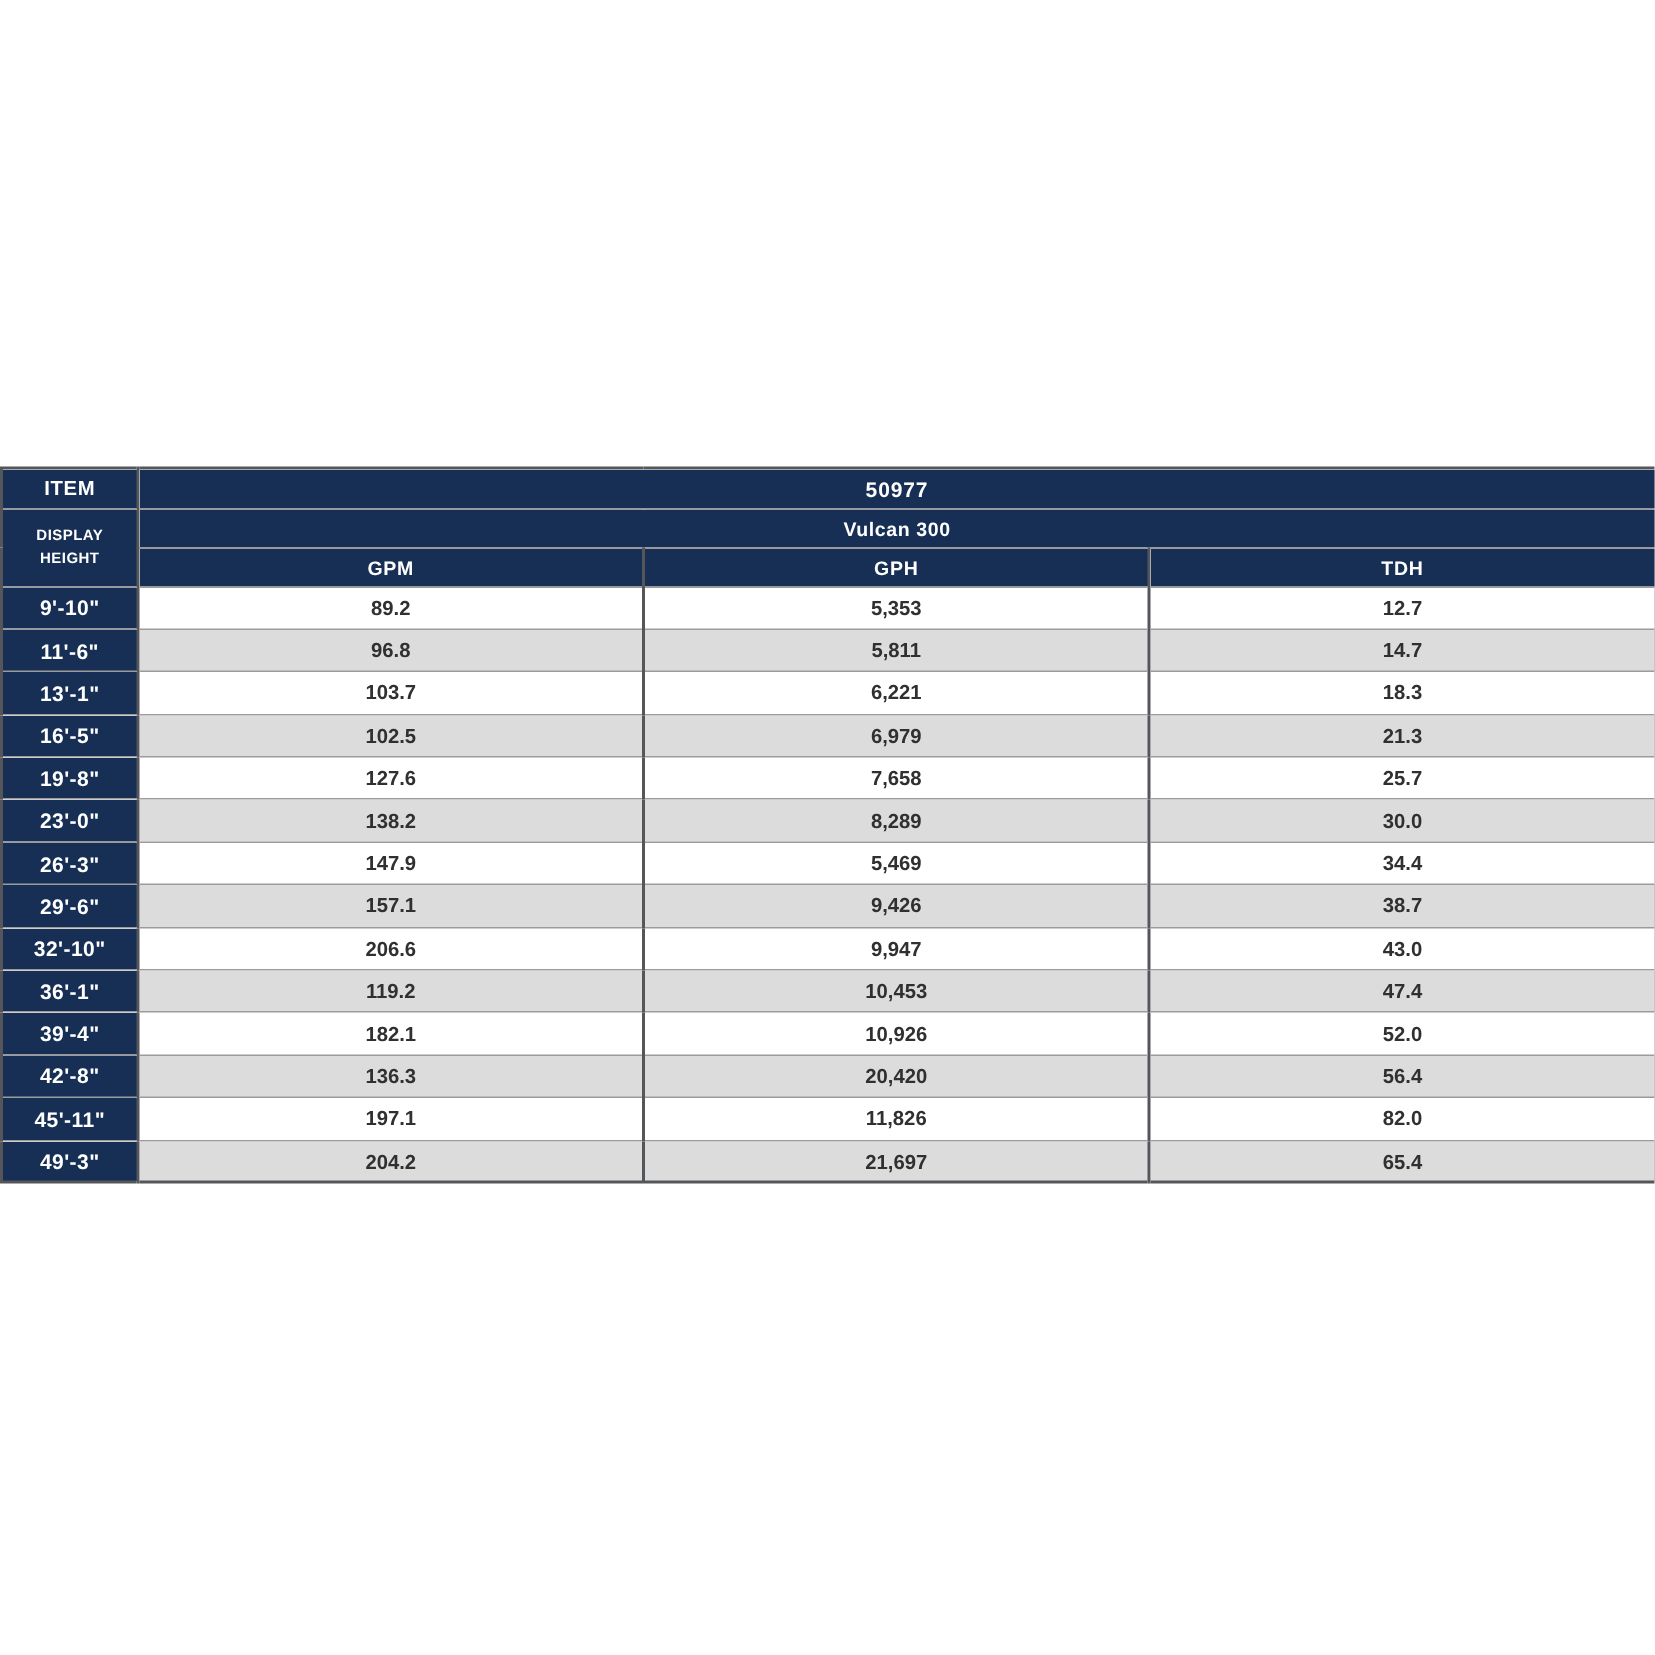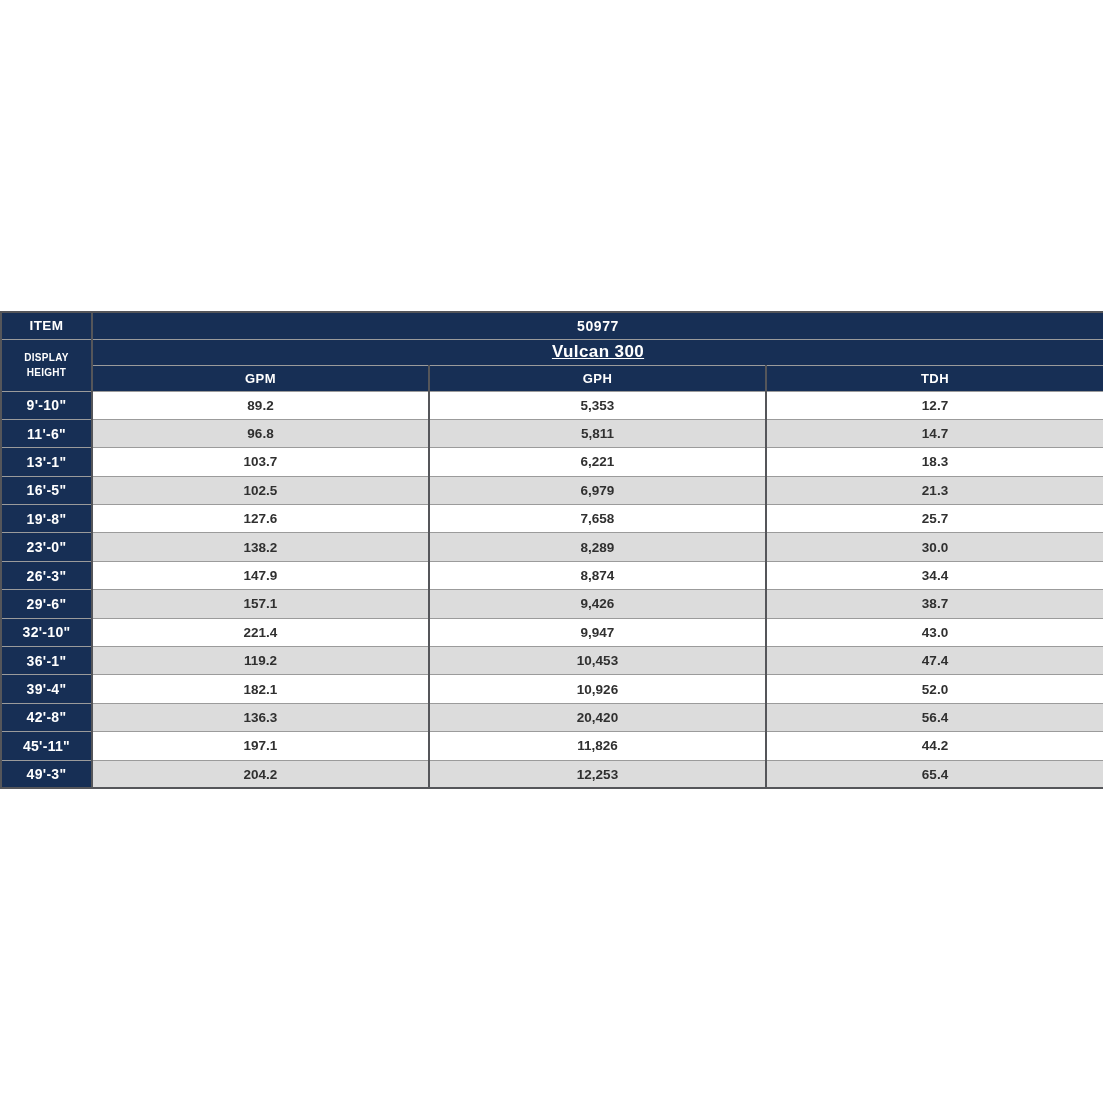--- a/index.html
+++ b/index.html
@@ -37,21 +37,21 @@
     vertical-align:middle;
     padding:0 6px;
     overflow:hidden;
   }
   .navy{
     background:var(--navy);
     color:var(--header-text);
     font-weight:bold;
   }
   .banner{font-size:14px;letter-spacing:0.6px;height:27px;}
-  .model{font-size:17px;letter-spacing:0.4px;height:26px;text-decoration:underline;}
+  .model{font-size:13px;letter-spacing:0.4px;height:26px;}
   .colhead{font-size:13px;letter-spacing:0.5px;height:26px;}
   .side-item{font-size:13.5px;letter-spacing:0.4px;}
   .side-height{font-size:10px;letter-spacing:0.3px;line-height:1.55;padding:0 10px;}
   tbody th.rowlabel{font-size:14px;letter-spacing:0.3px;}
   tbody tr{height:28.4px;}
   tbody td{
     font-size:13.5px;
     color:var(--cell-text);
     background:var(--row-white);
     font-weight:bold;
@@ -116,32 +116,32 @@
       </tr>
       <tr class="alt">
         <th class="navy rowlabel">23'-0"</th>
         <td>138.2</td>
         <td>8,289</td>
         <td>30.0</td>
       </tr>
       <tr>
         <th class="navy rowlabel">26'-3"</th>
         <td>147.9</td>
-        <td>8,874</td>
+        <td>5,469</td>
         <td>34.4</td>
       </tr>
       <tr class="alt">
         <th class="navy rowlabel">29'-6"</th>
         <td>157.1</td>
         <td>9,426</td>
         <td>38.7</td>
       </tr>
       <tr>
         <th class="navy rowlabel">32'-10"</th>
-        <td>221.4</td>
+        <td>206.6</td>
         <td>9,947</td>
         <td>43.0</td>
       </tr>
       <tr class="alt">
         <th class="navy rowlabel">36'-1"</th>
         <td>119.2</td>
         <td>10,453</td>
         <td>47.4</td>
       </tr>
       <tr>
@@ -153,22 +153,22 @@
       <tr class="alt">
         <th class="navy rowlabel">42'-8"</th>
         <td>136.3</td>
         <td>20,420</td>
         <td>56.4</td>
       </tr>
       <tr>
         <th class="navy rowlabel">45'-11"</th>
         <td>197.1</td>
         <td>11,826</td>
-        <td>44.2</td>
+        <td>82.0</td>
       </tr>
       <tr class="alt">
         <th class="navy rowlabel">49'-3"</th>
         <td>204.2</td>
-        <td>12,253</td>
+        <td>21,697</td>
         <td>65.4</td>
       </tr>
     </tbody>
 </table>
 
 </body></html>

